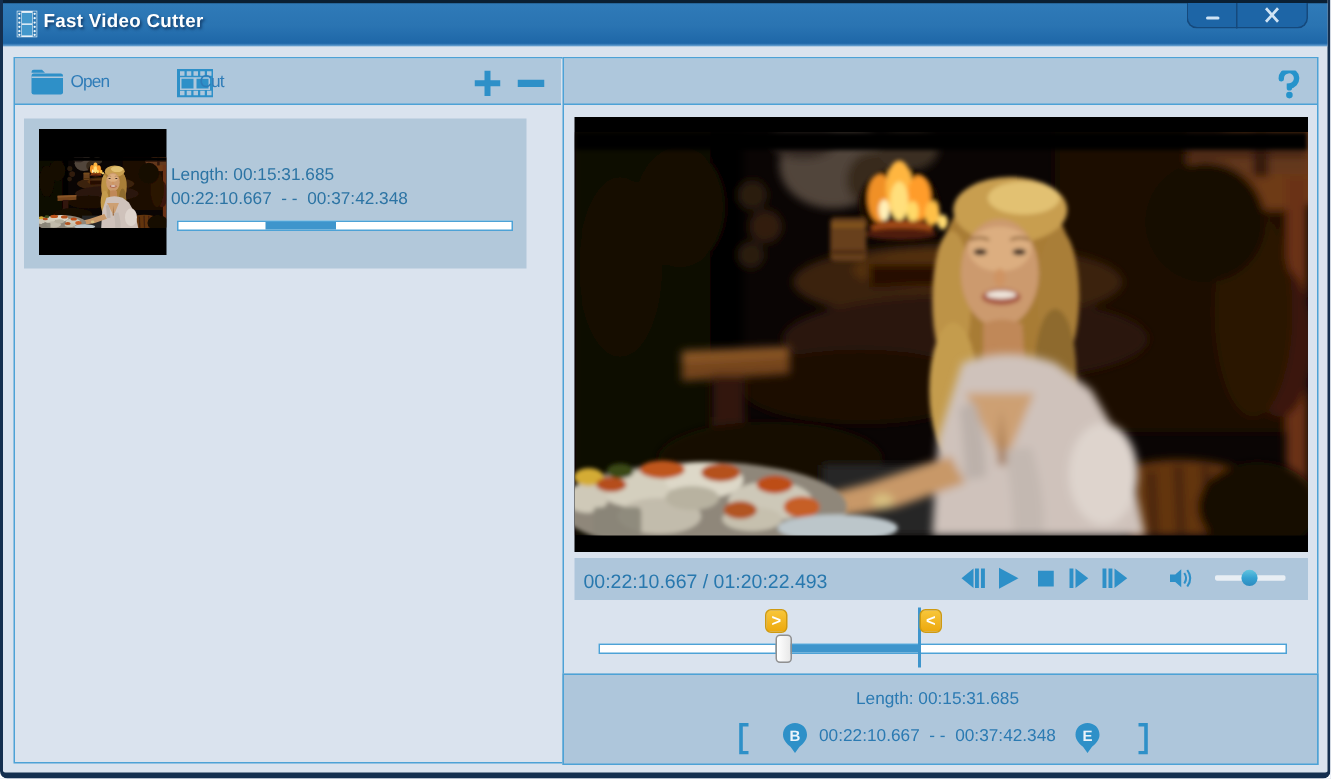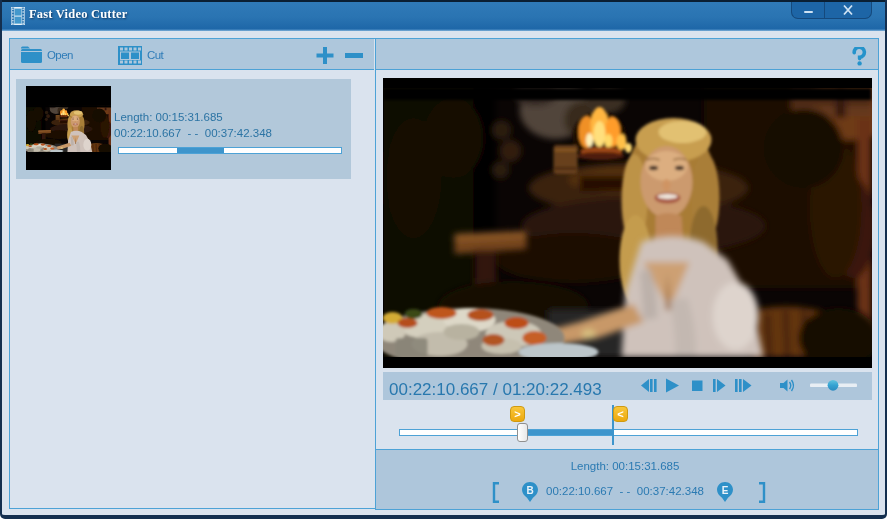--- a/index.html
+++ b/index.html
@@ -1,21 +1,21 @@
 <!DOCTYPE html>
 <html><head>
 <meta charset="utf-8">
 <style>
 * { margin:0; padding:0; box-sizing:border-box; }
 html,body { width:887px; height:519px; overflow:hidden; font-family:"Liberation Sans", sans-serif; }
 .win { position:absolute; left:0; top:0; width:887px; height:519px; background:#dae3ee;
   border-left:2px solid #142f4f; border-right:2px solid #142f4f; border-bottom:4px solid #142f4f;
   border-radius:0 0 5px 5px; }
 .titlebar { position:absolute; left:0; top:0; width:883px; height:31px;
-  background:linear-gradient(#0a1f33 0%, #0a1f33 6%, #2f7ab8 8%, #2a74b2 55%, #1e67a8 93%, #4b8cc4 97%, #87b4d8 100%);font-family:Liberation Serif, serif; }
+  background:linear-gradient(#0a1f33 0%, #0a1f33 6%, #2f7ab8 8%, #2a74b2 55%, #1e67a8 93%, #4b8cc4 97%, #87b4d8 100%); }
 .title { position:absolute; left:27px; top:7px; color:#fff; font-size:12.5px; font-weight:bold;
   text-shadow:1px 1px 2px rgba(10,40,80,.8); letter-spacing:0.2px; }
 .filmicon { position:absolute; left:9px; top:7px; }
 .winbtns { position:absolute; left:789px; top:2px; width:81px; height:17px;
   background:#1d65a6; border:1px solid #15497c; border-top:none; border-radius:0 0 7px 7px; }
 .winbtns .divider { position:absolute; left:32px; top:0; width:1px; height:17px; background:#15497c; }
 .glyph-min { position:absolute; left:12px; top:9px; width:9px; height:2px; background:#cfe3f4; border-radius:1px; }
 .glyph-x { position:absolute; left:49px; top:1px; width:14px; height:14px; }
 
 .leftbox { position:absolute; left:7px; top:38px; width:384px; height:471px;
@@ -30,21 +30,21 @@
 .thumb { position:absolute; left:10px; top:7px; width:85px; height:84px; background:#000; overflow:hidden; }
 .itext { position:absolute; left:98px; color:#2c74a4; font-size:11.5px; }
 .ibar { position:absolute; left:102px; width:224px; height:7px; background:#fff; border:1px solid #4da2d6; }
 .ifill { position:absolute; top:0; height:5px; background:#3e95cc; }
 
 .rightbox { position:absolute; left:373px; top:38px; width:504px; height:472px;
   border:1px solid #4da2d6; background:#dae3ee; }
 .rtoolbar { position:absolute; left:0; top:0; width:502px; height:31px; background:#aec7dc; border-bottom:1px solid #4da2d6; }
 .video { position:absolute; left:7px; top:39px; width:489px; height:290px; background:#000; overflow:hidden; }
 .ctrlbar { position:absolute; left:7px; top:333px; width:489px; height:28px; background:#aec6db; }
-.ctime { position:absolute; left:6px; top:8px; color:#2878ae; font-size:17px; }
+.ctime { position:absolute; left:6px; top:8px; color:#2878ae; font-size:13px; }
 .track { position:absolute; left:23px; top:390px; width:459px; height:7px; background:#fff; border:1px solid #4da2d6; }
 .tfill { position:absolute; left:117px; top:0; width:96px; height:5px; background:#3e95cc; }
 .mline { position:absolute; left:236px; top:366px; width:2px; height:40px; background:#3e95cc; }
 .marker { position:absolute; top:367px; width:15px; height:16px; background:linear-gradient(#f8c63a,#eda90e);
   border:1px solid #cf9a10; border-radius:4px; color:#fff; font-size:11px; font-weight:bold; text-align:center; line-height:14px; }
 .sthumb { position:absolute; left:141px; top:384px; width:11px; height:19px; background:linear-gradient(90deg,#fff,#e8e8e8);
   border:1px solid #909090; border-radius:3px; }
 .bottompanel { position:absolute; left:-1px; top:410px; width:504px; height:61px; background:#aec6db; border:1px solid #4da2d6; }
 .bp1 { position:absolute; left:-2px; top:10px; width:502px; text-align:center; color:#2b7ab2; font-size:11.5px; }
 .bp2 { position:absolute; left:0; top:33px; width:502px; color:#2b7ab2; font-size:11.5px; }
@@ -103,21 +103,21 @@
             <rect x="20" y="1.5" width="3" height="3"></rect>
           <rect x="2" y="14.5" width="3" height="3"></rect>
             <rect x="6.5" y="14.5" width="3" height="3"></rect>
             <rect x="11" y="14.5" width="3" height="3"></rect>
             <rect x="15.5" y="14.5" width="3" height="3"></rect>
             <rect x="20" y="14.5" width="3" height="3"></rect>
         </g>
         <rect x="2.5" y="6" width="9" height="7.5" fill="none" stroke="#aec7dc" stroke-width="1"></rect>
         <rect x="12.5" y="6" width="9" height="7.5" fill="none" stroke="#aec7dc" stroke-width="1"></rect>
       </svg>
-      <span class="tlabel" style="left:137px">Cut</span>
+      <span class="tlabel" style="left:123px">Cut</span>
       <svg style="position:absolute;left:306px;top:8px" width="18" height="17" viewBox="0 0 18 17">
         <path d="M7 0 L11 0 L11 6.5 L17.5 6.5 L17.5 10.5 L11 10.5 L11 17 L7 17 L7 10.5 L0.5 10.5 L0.5 6.5 L7 6.5 Z" fill="#2e90c8"></path>
       </svg>
       <svg style="position:absolute;left:335px;top:14px" width="18" height="5" viewBox="0 0 18 5">
         <rect width="18" height="5" fill="#2e90c8"></rect>
       </svg>
     </div>
 
     <div class="item sel" style="top:40px">
       <div class="thumb" id="th1">

